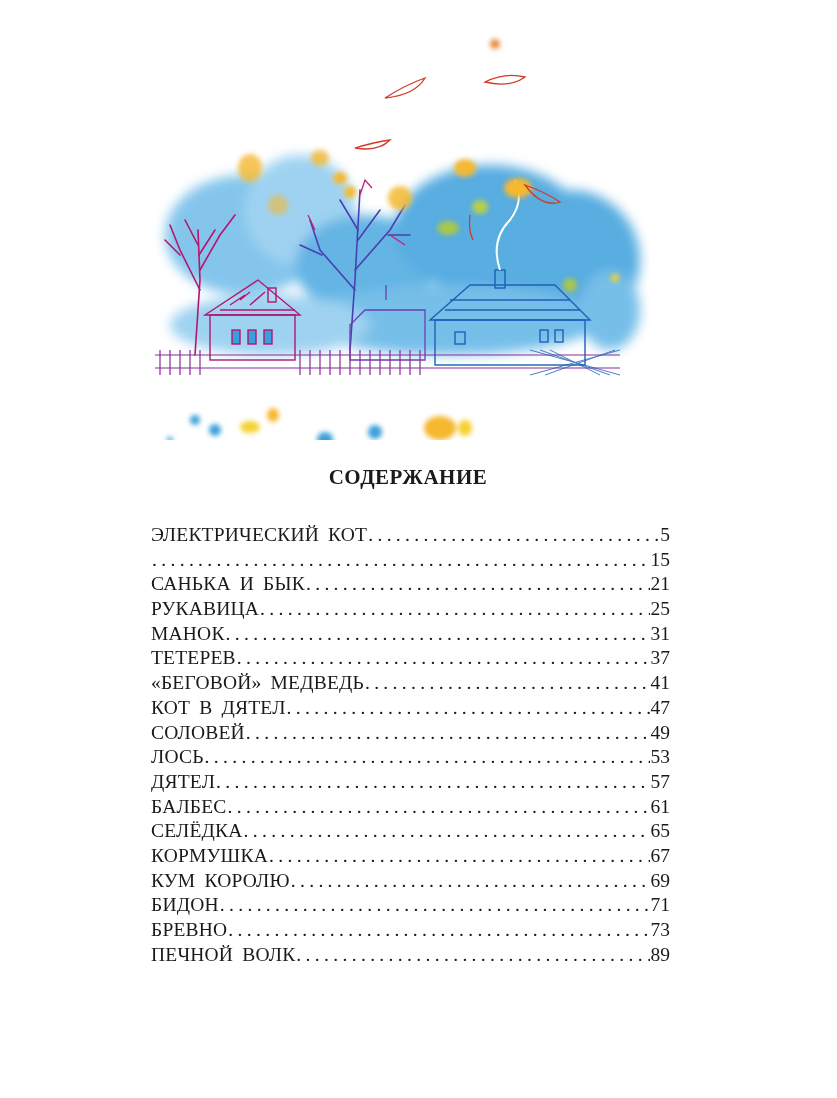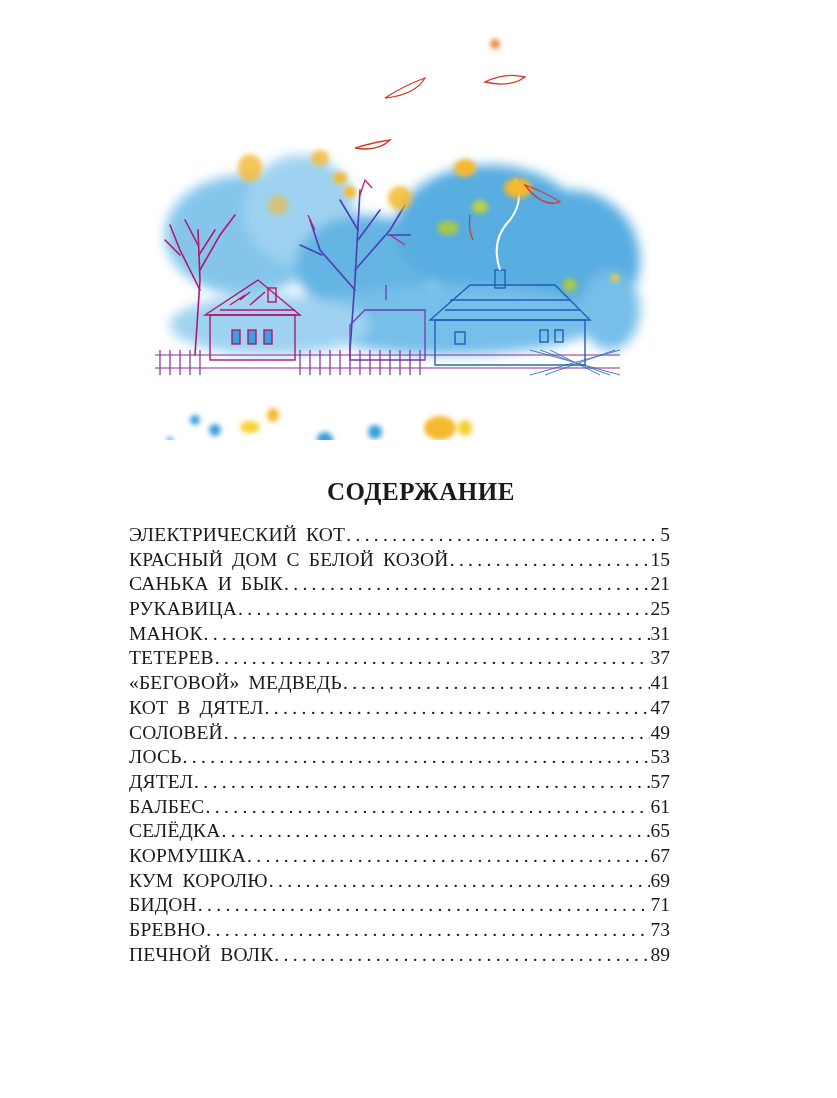--- a/index.html
+++ b/index.html
@@ -26,43 +26,44 @@
       width: 100%;
       height: 100%;
       display: block;
     }
     .toc-title {
       position: absolute;
       left: 0;
       width: 808px;
       top: 461px;
       text-align: center;
-      font-size: 25px;
+      font-size: 21px;
       font-weight: bold;
       letter-spacing: 0.5px;
       color: #1a1a1a;
-      margin: 17px;
+      margin: 4px;
     }
     .toc {
       position: absolute;
       left: 129px;
       top: 523px;
       width: 541px;
       margin: 0;
       padding: 0;
       list-style: none;
     }
     .toc-row {
       display: flex;
       align-items: baseline;
       height: 24.7px;
       line-height: 24.7px;
       font-size: 19.5px;
       white-space: nowrap;
       overflow: hidden;
+      margin-left: 22px;
     }
     .toc-label {
       flex: 0 0 auto;
       word-spacing: 4px;
       letter-spacing: 0.2px;
     }
     .toc-dots {
       flex: 1 1 auto;
       overflow: hidden;
       margin: 0 1px;
@@ -201,21 +202,20 @@
 
 <h1 class="toc-title">СОДЕРЖАНИЕ</h1>
 
 <ul class="toc">
   <li class="toc-row">
     <span class="toc-label">ЭЛЕКТРИЧЕСКИЙ КОТ</span>
     <span class="toc-dots"></span>
     <span class="toc-page">5</span>
   </li>
   <li class="toc-row">
-    <span class="toc-label">КРАСНЫЙ ДОМ С БЕЛОЙ КОЗОЙ</span>
     <span class="toc-dots"></span>
     <span class="toc-page">15</span>
   </li>
   <li class="toc-row">
     <span class="toc-label">САНЬКА И БЫК</span>
     <span class="toc-dots"></span>
     <span class="toc-page">21</span>
   </li>
   <li class="toc-row">
     <span class="toc-label">РУКАВИЦА</span>

